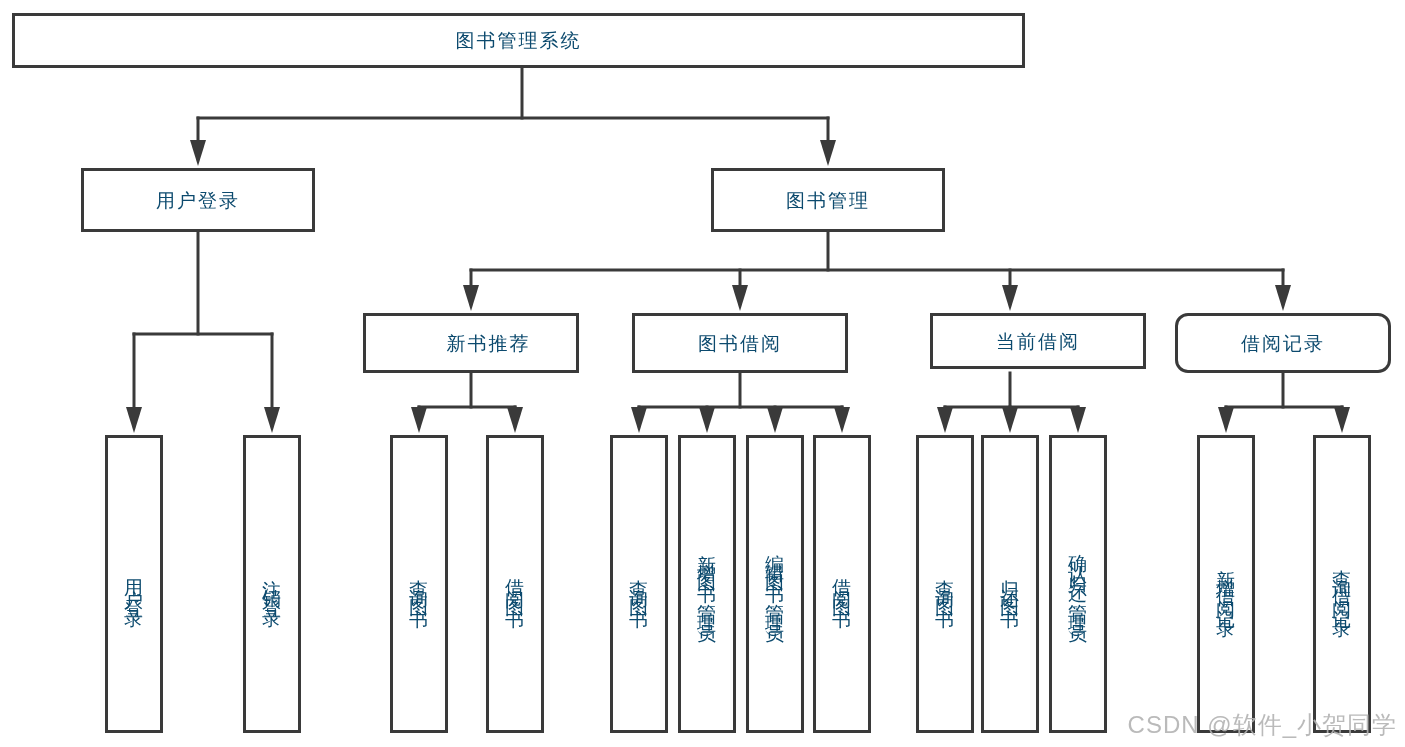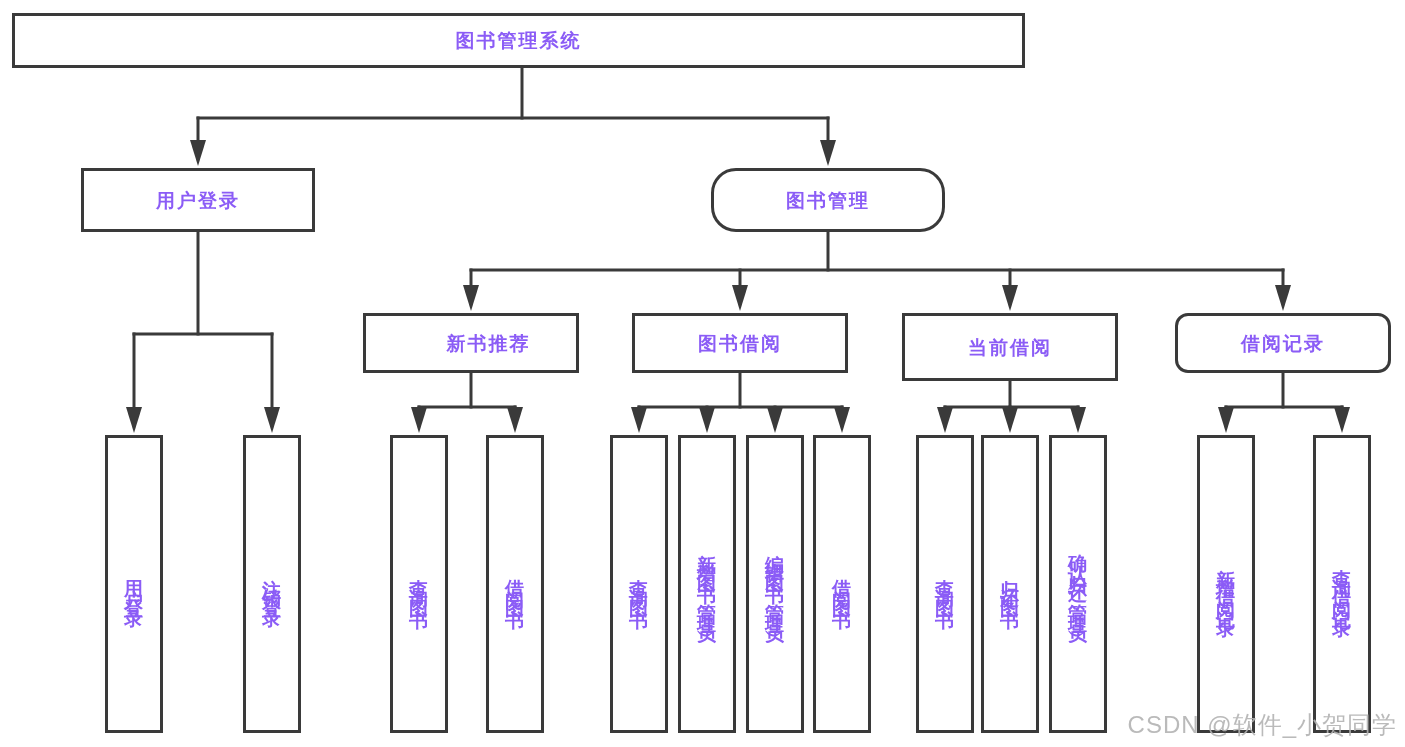--- a/index.html
+++ b/index.html
@@ -21,27 +21,26 @@
     top: 0;
     width: 1405px;
     height: 747px;
     pointer-events: none;
   }
   .node {
     position: absolute;
     box-sizing: border-box;
     border: 3px solid #3a3a3a;
     background: #ffffff;
-    color: #8b5cf6;
+    color: #0c4a6e;
     display: flex;
     align-items: center;
     justify-content: center;
     text-align: center;
     line-height: 1;
-    font-weight: bold;
   }
   .node.h {
     font-size: 19px;
     letter-spacing: 2px;
   }
   .node.v {
     font-size: 19px;
     writing-mode: vertical-rl;
     text-orientation: upright;
     letter-spacing: 10px;
@@ -125,24 +124,24 @@
         <line x1="1226" y1="407" x2="1342" y2="407" stroke="#3a3a3a" stroke-width="3" stroke-linecap="square"></line>
         <line x1="1226" y1="407" x2="1226" y2="413" stroke="#3a3a3a" stroke-width="3" stroke-linecap="square"></line>
         <polygon points="1218,407 1234,407 1226,433" fill="#3a3a3a"></polygon>
         <line x1="1342" y1="407" x2="1342" y2="413" stroke="#3a3a3a" stroke-width="3" stroke-linecap="square"></line>
         <polygon points="1334,407 1350,407 1342,433" fill="#3a3a3a"></polygon>
       </g>
     </svg>
   <div class="watermark">CSDN @软件_小贺同学</div>
 <div class="node h" style="left: 12px; top: 13px; width: 1013px; height: 55px;">图书管理系统</div>
     <div class="node h" style="left: 81px; top: 168px; width: 234px; height: 64px;">用户登录</div>
-    <div class="node h" style="left: 711px; top: 168px; width: 234px; height: 64px; border-radius: 25px;">图书管理</div>
+    <div class="node h" style="left: 711px; top: 168px; width: 234px; height: 64px;">图书管理</div>
     <div class="node h" style="left: 363px; top: 313px; width: 216px; height: 60px; padding-left: 35px;">新书推荐</div>
     <div class="node h" style="left: 632px; top: 313px; width: 216px; height: 60px;">图书借阅</div>
-    <div class="node h" style="left: 902px; top: 313px; width: 216px; height: 68px;">当前借阅</div>
+    <div class="node h" style="left: 930px; top: 313px; width: 216px; height: 56px;">当前借阅</div>
     <div class="node h" style="left: 1175px; top: 313px; width: 216px; height: 60px; border-radius: 13px;">借阅记录</div>
     <div class="node v" style="left: 105px; top: 435px; width: 58px; height: 298px;">用户登录</div>
     <div class="node v" style="left: 243px; top: 435px; width: 58px; height: 298px;">注销登录</div>
     <div class="node v" style="left: 390px; top: 435px; width: 58px; height: 298px;">查询图书</div>
     <div class="node v" style="left: 486px; top: 435px; width: 58px; height: 298px;">借阅图书</div>
     <div class="node v" style="left: 610px; top: 435px; width: 58px; height: 298px;">查询图书</div>
     <div class="node v" style="left: 678px; top: 435px; width: 58px; height: 298px;">新增图书（管理员）</div>
     <div class="node v" style="left: 746px; top: 435px; width: 58px; height: 298px;">编辑图书（管理员）</div>
     <div class="node v" style="left: 813px; top: 435px; width: 58px; height: 298px;">借阅图书</div>
     <div class="node v" style="left: 916px; top: 435px; width: 58px; height: 298px;">查询图书</div>

